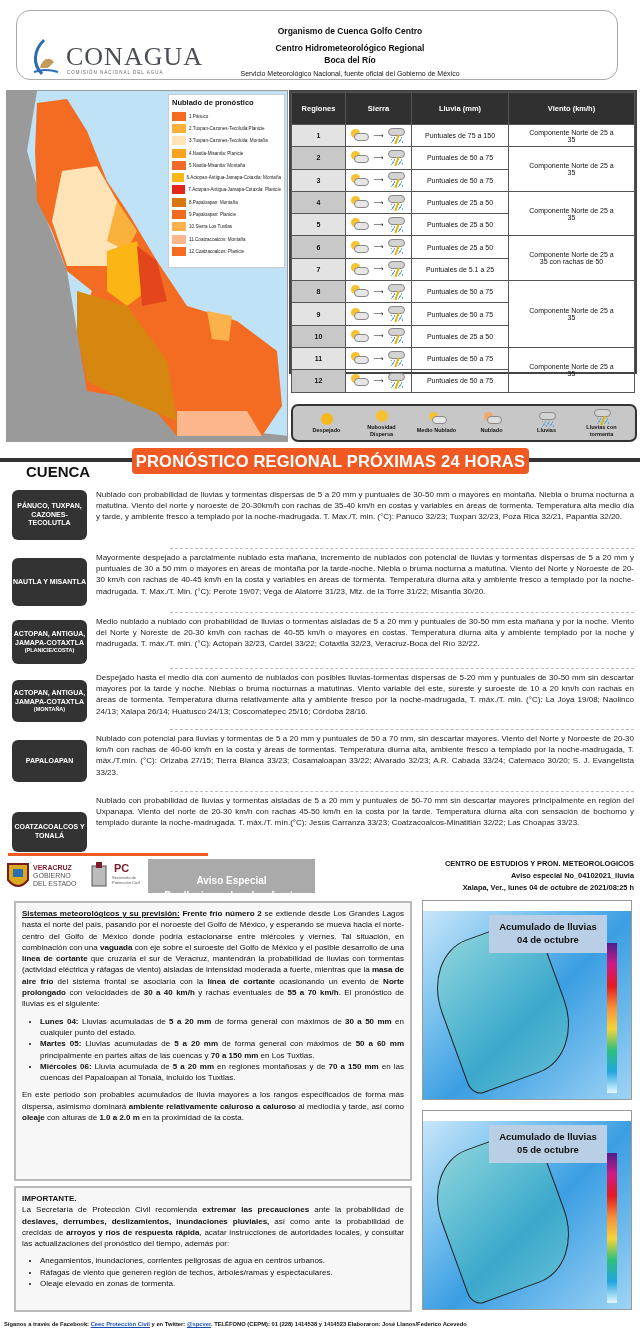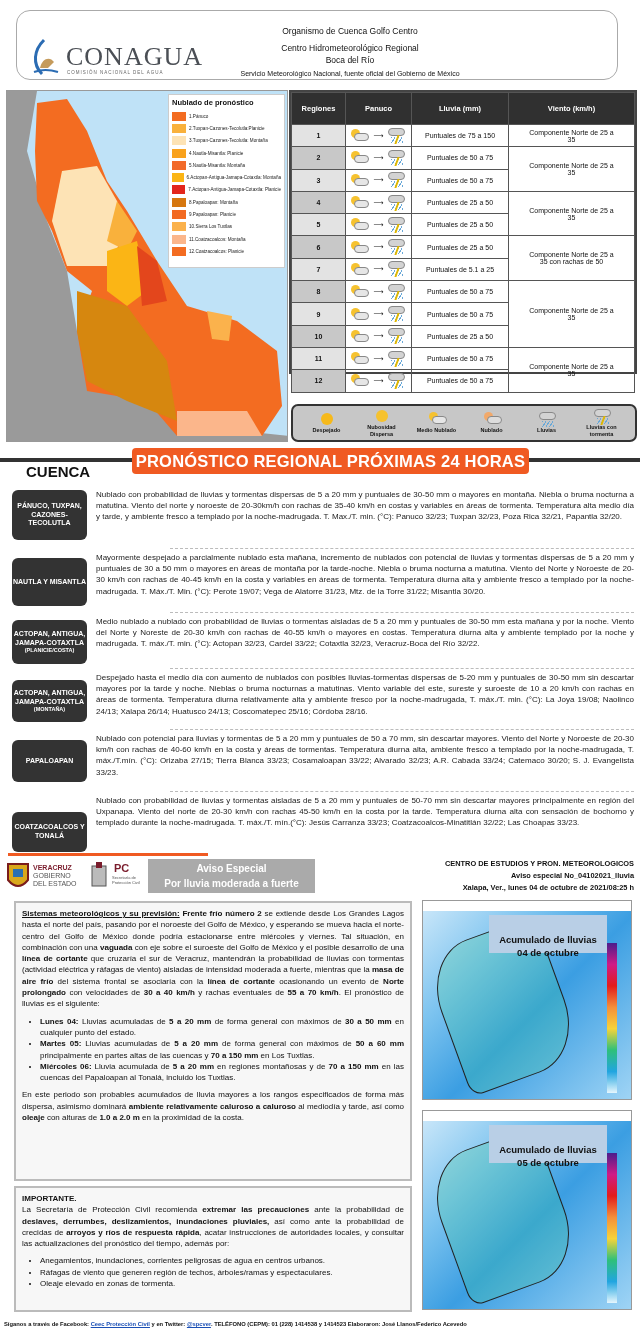--- a/index.html
+++ b/index.html
@@ -4,21 +4,21 @@
 <style>
 *{box-sizing:border-box;margin:0;padding:0}
 body{width:640px;height:1336px;background:#fff;font-family:"Liberation Sans",sans-serif;color:#111;position:relative;overflow:hidden}
 .abs{position:absolute}
 
 .hdr{left:16px;top:10px;width:602px;height:70px;border:1px solid #aaa;border-radius:14px}
 .logo{left:30px;top:36px;width:150px;height:48px}
 .logo .mark{position:absolute;left:0;top:2px;width:30px;height:40px}
 .logo .name{position:absolute;left:36px;top:6px;font-family:"Liberation Serif",serif;font-size:26px;color:#4b4f55;letter-spacing:1px}
 .logo .sub{position:absolute;left:37px;top:34px;font-size:4.5px;color:#666;letter-spacing:1px}
-.hl{position:absolute;width:100%;text-align:center;font-weight:normal;font-size:8.5px;left:0}
+.hl{position:absolute;width:100%;text-align:center;font-weight:bold;font-size:8.5px;left:0}
 
 .map{left:6px;top:90px;width:282px;height:352px;border:1px solid #999;background:#bfe2f7;overflow:hidden}
 .legend{left:168px;top:94px;width:117px;height:174px;background:#fff;border:1px solid #ccc;padding:3px}
 .legend h4{font-size:7.5px;margin-bottom:3px}
 .lg-row{display:flex;align-items:center;height:12.3px}
 .lg-sw{width:14px;height:9px;margin-right:3px}
 .lg-tx{font-size:4.6px;color:#222;white-space:nowrap}
 
 .tbl{left:289px;top:90px;width:348px;height:284px;border:2px solid #444;background:#fff}
 .tbl table{border-collapse:collapse;width:100%}
@@ -47,28 +47,28 @@
 .cuenca{left:26px;top:463px;font-size:15px;font-weight:bold}
 
 .rlab{position:absolute;left:12px;width:75px;background:#333;color:#fff;border-radius:6px;font-weight:bold;font-size:7px;text-align:center;display:flex;flex-direction:column;justify-content:center;line-height:1.25}
 .rlab small{font-size:5.5px}
 .rtx{position:absolute;left:96px;width:538px;font-size:8px;line-height:11.2px;text-align:justify;color:#222}
 .dots{position:absolute;left:170px;width:464px;border-top:1px dashed #bbb}
 
 .orl{left:8px;top:853px;width:200px;height:3px;background:#f05a22}
 .vlogo{left:6px;top:862px;width:75px;height:30px}
 .pclogo{left:90px;top:862px;width:58px;height:30px}
-.aviso{left:148px;top:859px;width:167px;height:34px;background:#aaa;color:#fff;font-weight:bold;text-align:center;font-size:10px;line-height:15px;padding-top:2px}
+.aviso{left:148px;top:859px;width:167px;height:34px;background:#aaa;color:#fff;font-weight:bold;text-align:center;font-size:10px;line-height:15px;padding-top:14px}
 .cep{left:330px;top:858px;width:304px;text-align:right;font-weight:bold;font-size:7.4px;line-height:12px}
 .sysbox{left:14px;top:901px;width:398px;height:280px;border:2px solid #bbb;background:#f7f7f7;padding:5px 6px;font-size:8px;line-height:11.3px;text-align:justify}
 .sysbox ul{margin:6px 0 6px 18px}
 .impbox{left:14px;top:1186px;width:398px;height:126px;border:2px solid #bbb;background:#f7f7f7;padding:5px 6px;font-size:8px;line-height:11.3px;text-align:justify}
 .impbox ul{margin:6px 0 0 18px}
 .rmap{position:absolute;left:422px;width:210px;height:200px;border:1px solid #999;background:linear-gradient(135deg,#cfe9fa 0%,#7cc3ef 30%,#3b9ee2 55%,#9fd4f5 100%);overflow:hidden}
-.rmap .ttl{position:absolute;left:66px;top:14px;width:118px;height:38px;background:#b9cfe6;font-weight:bold;font-size:9.5px;text-align:center;line-height:13px;padding-top:18px}
+.rmap .ttl{position:absolute;left:66px;top:14px;width:118px;height:38px;background:#b9cfe6;font-weight:bold;font-size:9.5px;text-align:center;line-height:13px;padding-top:5px}
 .rmap .scale{position:absolute;right:14px;top:42px;width:10px;height:150px;background:linear-gradient(#4b1e8c,#d01b86,#e21c1c,#f58f3a,#f6d33a,#2ec07a,#21a5e0,#e6f6fd)}
 .rmap .hdrs{position:absolute;left:0;top:0;width:100%;height:10px;background:#fff;font-size:3px}
 .rmap .land{position:absolute;left:20px;top:30px;width:120px;height:150px;border:1.5px solid #222;border-radius:40% 10% 40% 10%;transform:rotate(-20deg);background:rgba(60,200,140,.25)}
 .footer{left:4px;top:1321px;width:632px;font-size:5.8px;font-weight:bold;white-space:nowrap}
 .footer a{color:#1a4fb5;text-decoration:underline}
 </style>
 </head>
 <body>
 
 <div class="abs hdr"></div>
@@ -154,21 +154,21 @@
         <span class="lg-tx">12.Coatzacoalcos: Planicie</span>
       </div>
     </div>
 </div>
 
 <div class="abs tbl">
   <table>
     <thead>
         <tr>
       <th>Regiones</th>
-      <th>Panuco</th>
+      <th>Sierra</th>
       <th>Lluvia (mm)</th>
       <th>Viento (km/h)</th>
     </tr>
       </thead>
     <tbody id="tbody">
         <tr>
           <td class="reg" style="background:#e3e3e3">1</td>
           <td class="cie">
             <div class="sky">
               <div class="cl">

